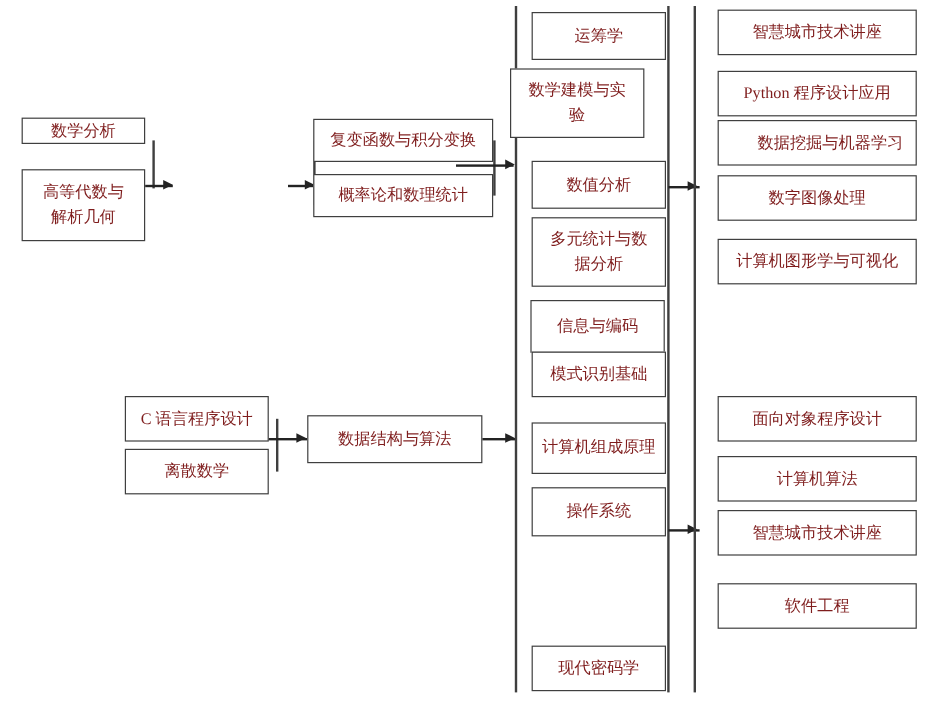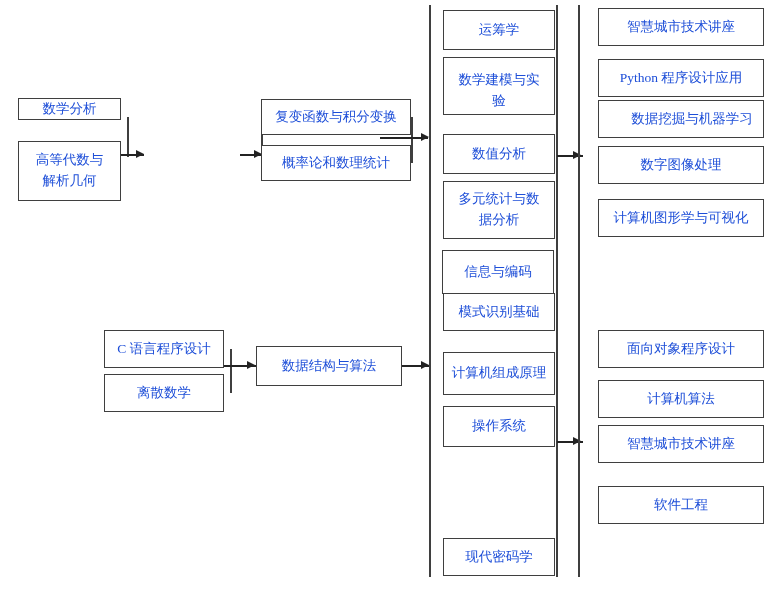--- a/index.html
+++ b/index.html
@@ -17,21 +17,21 @@
   }
   .node {
     position: absolute;
     box-sizing: border-box;
     border: 1.4px solid #3f3f3f;
     background: #ffffff;
     display: flex;
     align-items: center;
     justify-content: center;
     text-align: center;
-    color: #1d4ed8;
+    color: #7f1d1d;
     font-size: 13.5px;
     line-height: 1.55;
     padding: 2px 4px;
   }
   .node .label {
     display: block;
     width: 100%;
   }
   .vline {
     position: absolute;
@@ -105,21 +105,21 @@
 
   <div class="hline" style="left:402px; top:365px; width:28px;"></div>
   <div class="arrow-head" style="left:421px; top:361px;"></div>
 
   <div class="vline" style="left:429px; top:5px; height:572px;"></div>
 
   <div class="node" style="left:443px; top:10px; width:112px; height:40px;">
     <span class="label">运筹学</span>
   </div>
 
-  <div class="node" style="left:443px; top:57px; width:112px; height:58px; white-space:pre-line;align-items:flex-end;">
+  <div class="node" style="left:425px; top:57px; width:112px; height:58px; white-space:pre-line;">
     <span class="label">数学建模与实
 验</span>
   </div>
 
   <div class="node" style="left:443px; top:134px; width:112px; height:40px;">
     <span class="label">数值分析</span>
   </div>
 
   <div class="node" style="left:443px; top:181px; width:112px; height:58px; white-space:pre-line;">
     <span class="label">多元统计与数

